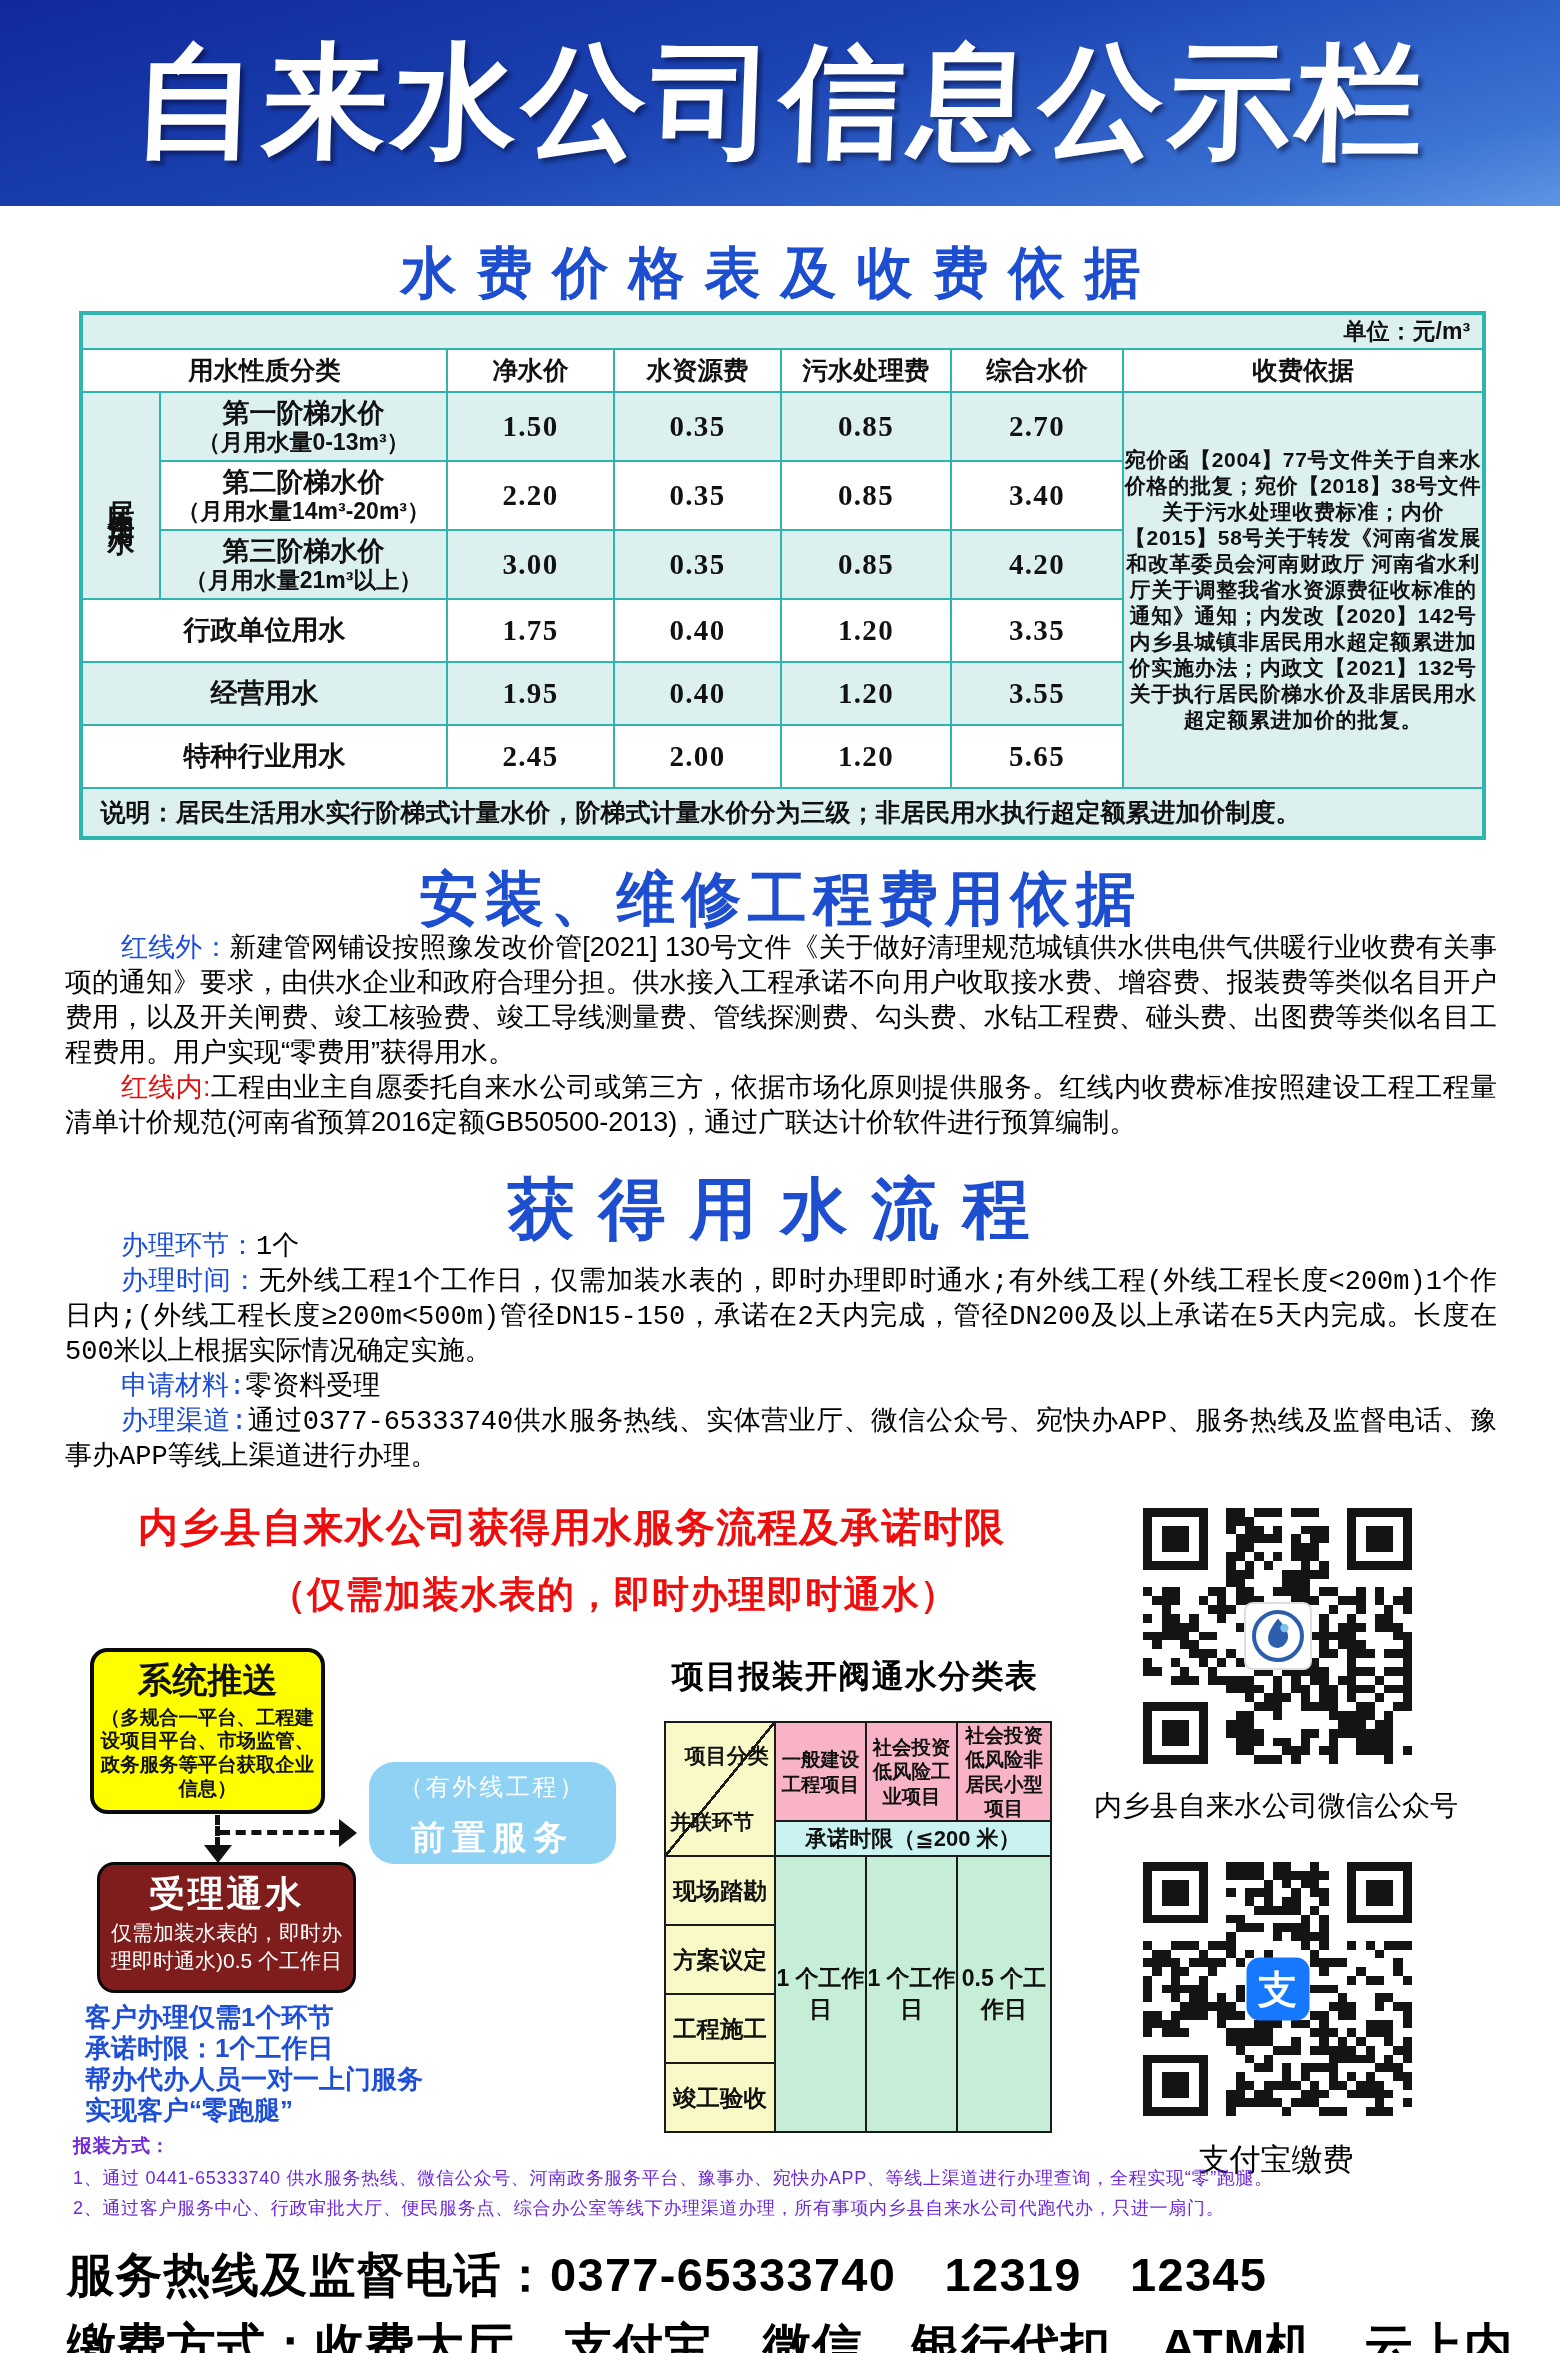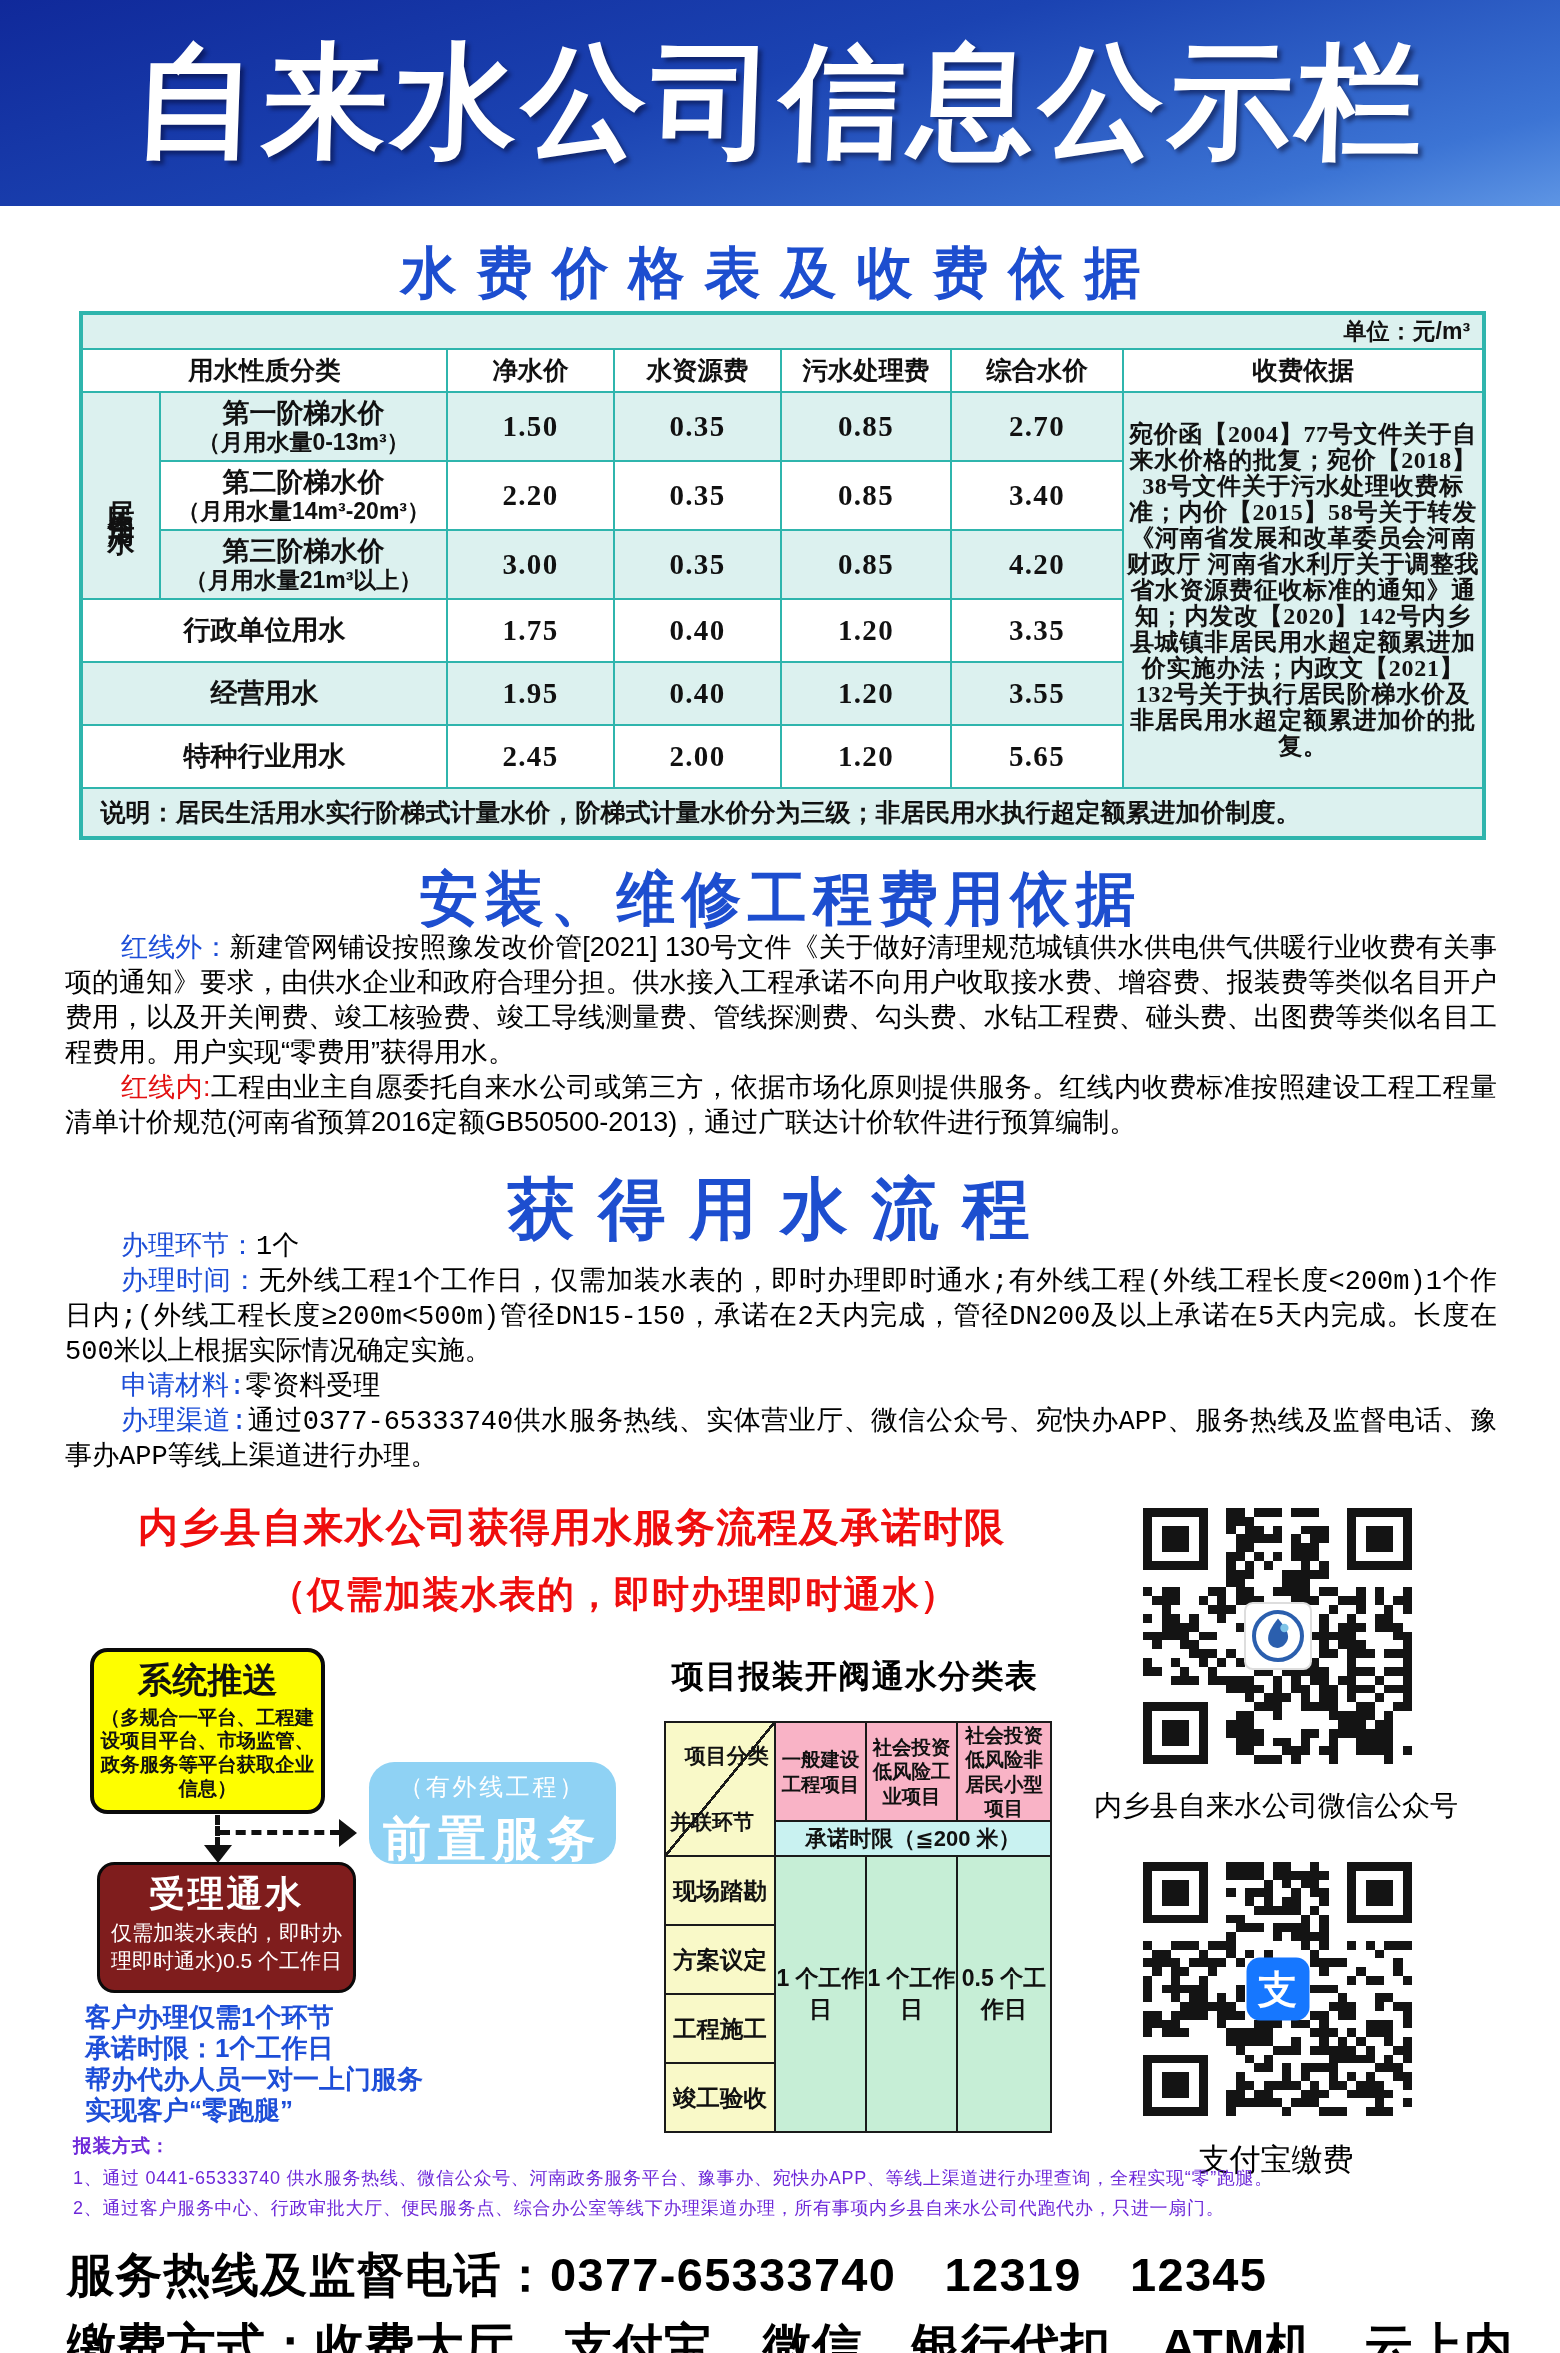--- a/index.html
+++ b/index.html
@@ -26,42 +26,42 @@
   tr.head th{height:41px;background:#ffffff;font-size:25.4px;}
   tr.stair{height:69px;}
   tr.plain{height:63px;}
   tr.cyan td{background:#dcf1ef;margin-left:20px;}
   tr.white td{background:#ffffff;}
   td.vert{writing-mode:vertical-rl;text-orientation:upright;font-size:27px;letter-spacing:5.3px;background:#dcf1ef;}
   .tname1{font-size:27px;line-height:1.15;}
   .tname2{font-size:23px;line-height:1.15;}
   td.num{font-family:"Liberation Serif","DejaVu Serif",serif;font-size:29px;letter-spacing:1.3px;}
   td.basis{background:#dcf1ef !important;text-align:justify;vertical-align:top;
-           font-family:Liberation Serif, serif;
-           font-size:24px;line-height:26px;padding:6.7px 9.4px;letter-spacing:0.7px;}
+           font-family:Liberation Sans, sans-serif;
+           font-size:21px;line-height:26px;padding:6.7px 9.4px;letter-spacing:0.7px;}
   tr.note td{height:47px;background:#dcf1ef;text-align:left;padding-left:17.4px;font-size:25px;}
   
   .body-block{position:absolute;left:65px;width:1432px;font-size:27px;line-height:35px;
               text-align:justify;color:#000;}
   .b1{top:930px;}
   .b2{top:1230px;font-family:Liberation Mono, monospace;}
   .body-block p{margin:0;text-indent:56px;}
   .lbl-blue{color:#1d4ed8;}
   .lbl-red{color:#e21010;}
   
   .promise1{position:absolute;left:138px;top:1500px;font-size:40px;color:#ef0e0e;font-weight:600;letter-spacing:1.3px;}
   .promise2{position:absolute;left:269px;top:1570px;font-size:37px;color:#ef0e0e;font-weight:600;letter-spacing:1.3px;}
   
   .fbox{position:absolute;box-sizing:border-box;text-align:center;}
   .push{left:90px;top:1648px;width:235px;height:166px;background:#fefe00;border:4px solid #0a0a0a;border-radius:17.4px;}
   .push .t{font-size:35px;font-weight:bold;margin-top:5.3px;}
   .push .b{font-size:19.4px;font-weight:bold;line-height:1.22;padding:1.3px 6.7px;text-align:center;}
   .pre{left:369px;top:1762px;width:247px;height:102px;background:#8fd2f4;border-radius:25.4px;color:#fff;}
   .pre .t{font-size:24px;margin-top:9.4px;letter-spacing:2.7px;}
-  .pre .b{font-size:48px;font-weight:bold;letter-spacing:6.7px;margin-top:4px;}
+  .pre .b{font-size:34px;font-weight:bold;letter-spacing:6.7px;margin-top:12px;}
   .acc{left:97px;top:1862px;width:259px;height:131px;background:#7f1d1d;border:3.3px solid #0a0a0a;border-radius:17.4px;color:#fff;}
   .acc .t{font-size:36px;font-weight:bold;margin-top:5.3px;letter-spacing:2.7px;}
   .acc .b{font-size:21px;line-height:1.3;padding:0 5.3px;}
   .arrow-v{position:absolute;left:215px;top:1815px;height:32px;border-left:5.3px dashed #111;}
   .ah-down{position:absolute;left:204px;top:1845px;width:0;height:0;
            border-left:14px solid transparent;border-right:14px solid transparent;border-top:18.7px solid #111;}
   .arrow-h{position:absolute;left:220px;top:1830px;width:120px;border-top:5.3px dashed #111;}
   .ah-right{position:absolute;left:339px;top:1819px;width:0;height:0;
             border-top:14px solid transparent;border-bottom:14px solid transparent;border-left:18.7px solid #111;}
   .flow-notes{position:absolute;left:85px;top:2002px;font-size:26px;line-height:31px;color:#1d4ed8;font-weight:600;}

